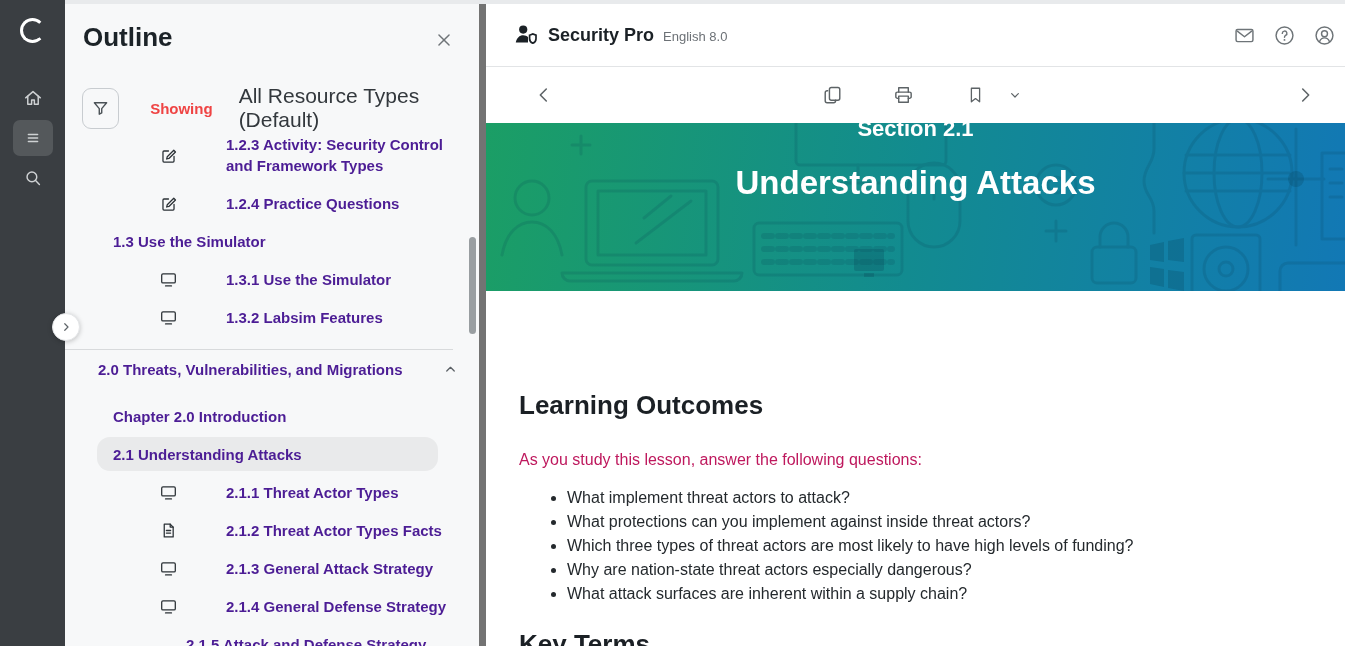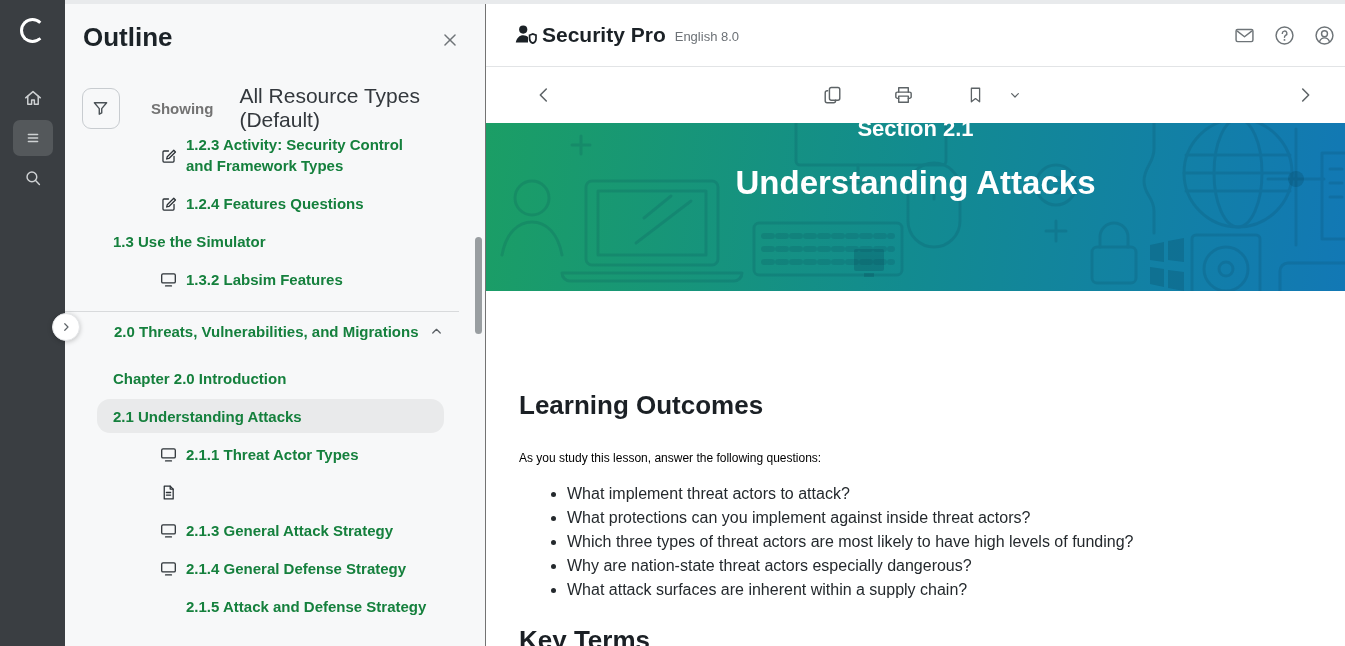--- a/index.html
+++ b/index.html
@@ -22,51 +22,51 @@
   
   .expand-btn { position:absolute; left:52px; top:313px; width:28px; height:28px; border-radius:50%;
                 background:#fff; border:1px solid #e4e6e8; box-shadow:0 1px 5px rgba(0,0,0,.22);
                 display:flex; align-items:center; justify-content:center; color:#5e6468; z-index:6; padding:0; cursor:pointer; }
 
   
   .topstrip { position:absolute; left:65px; right:0; top:0; height:4px; background:#e8eaec; z-index:9; }
 
   
   .panel { position:absolute; left:65px; top:0; width:421px; height:646px; background:#f7f8f9;
-           border-right:1px solid #737373; z-index:4; }
+           border-right:7px solid #737373; z-index:4; }
   .panel-title { position:absolute; left:18px; top:22px; margin:0; font-size:26px; font-weight:700; color:#1c2328; }
   .close-btn { position:absolute; right:22px; top:27px; background:transparent; border:none; color:#6f7478; cursor:pointer; padding:2px; }
   .filter-row { position:absolute; left:17px; top:84px; display:flex; align-items:center; }
   .filter-btn { width:41px; height:41px; border:1px solid #c8ccd0; border-radius:9px; background:#f7f8f9;
                 display:flex; align-items:center; justify-content:center; color:#4b5257; cursor:pointer; padding:0; }
-  .showing { margin-left:31px; font-weight:700; font-size:15px; color:#737373; }
+  .showing { margin-left:31px; font-weight:700; font-size:15px; color:#ef4444; }
   .filter-value { margin-left:26px; font-size:21px; color:#33383d; cursor:pointer; }
 
   .tree { position:absolute; left:0; top:126px; right:0; }
-  .tree-row { display:flex; align-items:center; height:38px; font-size:15px; font-weight:600; color:#15803d; cursor:pointer; }
+  .tree-row { display:flex; align-items:center; height:38px; font-size:15px; font-weight:600; color:#4c1d95; cursor:pointer;gap:40px; }
   .tree-row .label { white-space:nowrap; }
-  .indent-0 { padding-left:49px; }
+  .indent-0 { padding-left:33px; }
   .indent-1 { padding-left:48px; }
   .indent-2 { padding-left:95px; }
   .indent-3 { padding-left:121px; }
   .ticon { width:17px; height:17px; margin-right:9px; flex:none; color:#2b3136; }
   .twoline { height:58px; }
   .twoline .label { white-space:normal; max-width:232px; line-height:21px; }
   .gap-before { margin-top:9px; }
   .selected { background:#e9eaeb; border-radius:13px; margin-left:32px; margin-right:41px; height:34px; margin-top:2px; margin-bottom:2px; }
   .selected.indent-1 { padding-left:16px; }
   .chev { margin-left:auto; margin-right:41px; color:#5a6065; }
   .tree-divider { border-top:1px solid #d8dadc; margin:13px 26px 0 0; }
 
   .panel-thumb { position:absolute; right:3px; top:237px; width:7px; height:97px; background:#999ea1; border-radius:4px; cursor:pointer; }
 
   
   .main-header { position:absolute; left:486px; top:4px; width:859px; height:63px; background:#fff;
                  border-bottom:1px solid #e2e4e6; display:flex; align-items:center; padding-left:27px; }
-  .app-title { font-size:21px; font-weight:700; color:#1b2126; margin-left:3px; }
+  .app-title { font-size:18px; font-weight:700; color:#1b2126; margin-left:9px; }
   .app-sub { font-size:13px; font-weight:400; color:#6c7176; margin-left:9px; margin-top:3px; }
   .header-icons { position:absolute; right:9px; top:0; height:63px; display:flex; align-items:center; gap:17px; color:#6e7478; }
   .hicon-btn { background:transparent; border:none; color:#6e7478; cursor:pointer; padding:0; }
 
   .toolbar { position:absolute; left:486px; top:67px; width:859px; height:56px; background:#fff; color:#5d6366; }
   .tb-btn { position:absolute; top:50%; transform:translateY(-50%); background:transparent; border:none; color:#5d6366; cursor:pointer; padding:2px; }
   .tb-back { left:45px; }
   .tb-copy { left:333px; }
   .tb-print { left:404px; }
   .tb-bookmark { left:477px; }
@@ -76,21 +76,21 @@
   .banner { position:absolute; left:486px; top:123px; width:859px; height:168px; overflow:hidden;
             background:linear-gradient(97deg,#1b9e65 0%, #128b90 50%, #1278b5 100%); }
   .banner-pattern { position:absolute; left:0; top:0; }
   .banner-inner { position:relative; z-index:1; text-align:center; color:#fff; }
   .banner-section { margin-top:-9px; font-size:22px; font-weight:700; line-height:29px; }
   .banner-title { margin-top:21px; font-size:33px; font-weight:700; }
 
   .content { position:absolute; left:486px; top:303px; width:859px; height:355px; background:#fff; padding-left:33px; overflow:hidden; }
   .content h2 { font-size:26px; font-weight:700; color:#1b2025; margin:0; }
   .h-learning { margin-top:87px !important; }
-  .intro { margin:30px 0 0; font-size:12px; color:#000000; }
+  .intro { margin:30px 0 0; font-size:16px; color:#be185d; }
   .questions { margin:17px 0 0; padding-left:48px; font-size:16px; line-height:24px; color:#24292d; }
   .h-keyterms { margin-top:23px !important; }
 </style>
 </head>
 <body>
 
 <div class="topstrip"></div>
 
 <aside class="rail">
   <div class="rail-logo">
@@ -163,24 +163,33 @@
         </span>
         <span class="label">1.2.3 Activity: Security Control and Framework Types</span>
       </div>
       <div class="tree-row indent-2">
         <span class="ticon">
           <svg width="17" height="17" viewBox="0 0 20 20" fill="none" stroke="currentColor" stroke-width="1.5" stroke-linecap="round" stroke-linejoin="round">
             <path d="M16.5 11v5.5a1.2 1.2 0 0 1-1.2 1.2H4.7a1.2 1.2 0 0 1-1.2-1.2V5.9a1.2 1.2 0 0 1 1.2-1.2H10"></path>
             <path d="M8.5 11.5L16.2 3.8l2 2L10.5 13.5l-2.6.6z"></path>
           </svg>
         </span>
-        <span class="label">1.2.4 Features Questions</span>
+        <span class="label">1.2.4 Practice Questions</span>
       </div>
       <div class="tree-row indent-1">
         <span class="label">1.3 Use the Simulator</span>
+      </div>
+      <div class="tree-row indent-2">
+        <span class="ticon">
+          <svg width="17" height="17" viewBox="0 0 20 20" fill="none" stroke="currentColor" stroke-width="1.5" stroke-linecap="round" stroke-linejoin="round">
+            <rect x="2" y="3.5" width="16" height="10.5" rx="1.5"></rect>
+            <path d="M6.5 17.5h7"></path>
+          </svg>
+        </span>
+        <span class="label">1.3.1 Use the Simulator</span>
       </div>
       <div class="tree-row indent-2">
         <span class="ticon">
           <svg width="17" height="17" viewBox="0 0 20 20" fill="none" stroke="currentColor" stroke-width="1.5" stroke-linecap="round" stroke-linejoin="round">
             <rect x="2" y="3.5" width="16" height="10.5" rx="1.5"></rect>
             <path d="M6.5 17.5h7"></path>
           </svg>
         </span>
         <span class="label">1.3.2 Labsim Features</span>
       </div>
@@ -209,20 +218,21 @@
         <span class="label">2.1.1 Threat Actor Types</span>
       </div>
       <div class="tree-row indent-2">
         <span class="ticon">
           <svg width="17" height="17" viewBox="0 0 20 20" fill="none" stroke="currentColor" stroke-width="1.5" stroke-linecap="round" stroke-linejoin="round">
             <path d="M5 2.5h7l3.5 3.5v11.5H5z"></path>
             <path d="M12 2.5V6h3.5"></path>
             <path d="M7.5 10h5M7.5 13h5"></path>
           </svg>
         </span>
+        <span class="label">2.1.2 Threat Actor Types Facts</span>
       </div>
       <div class="tree-row indent-2">
         <span class="ticon">
           <svg width="17" height="17" viewBox="0 0 20 20" fill="none" stroke="currentColor" stroke-width="1.5" stroke-linecap="round" stroke-linejoin="round">
             <rect x="2" y="3.5" width="16" height="10.5" rx="1.5"></rect>
             <path d="M6.5 17.5h7"></path>
           </svg>
         </span>
         <span class="label">2.1.3 General Attack Strategy</span>
       </div>

